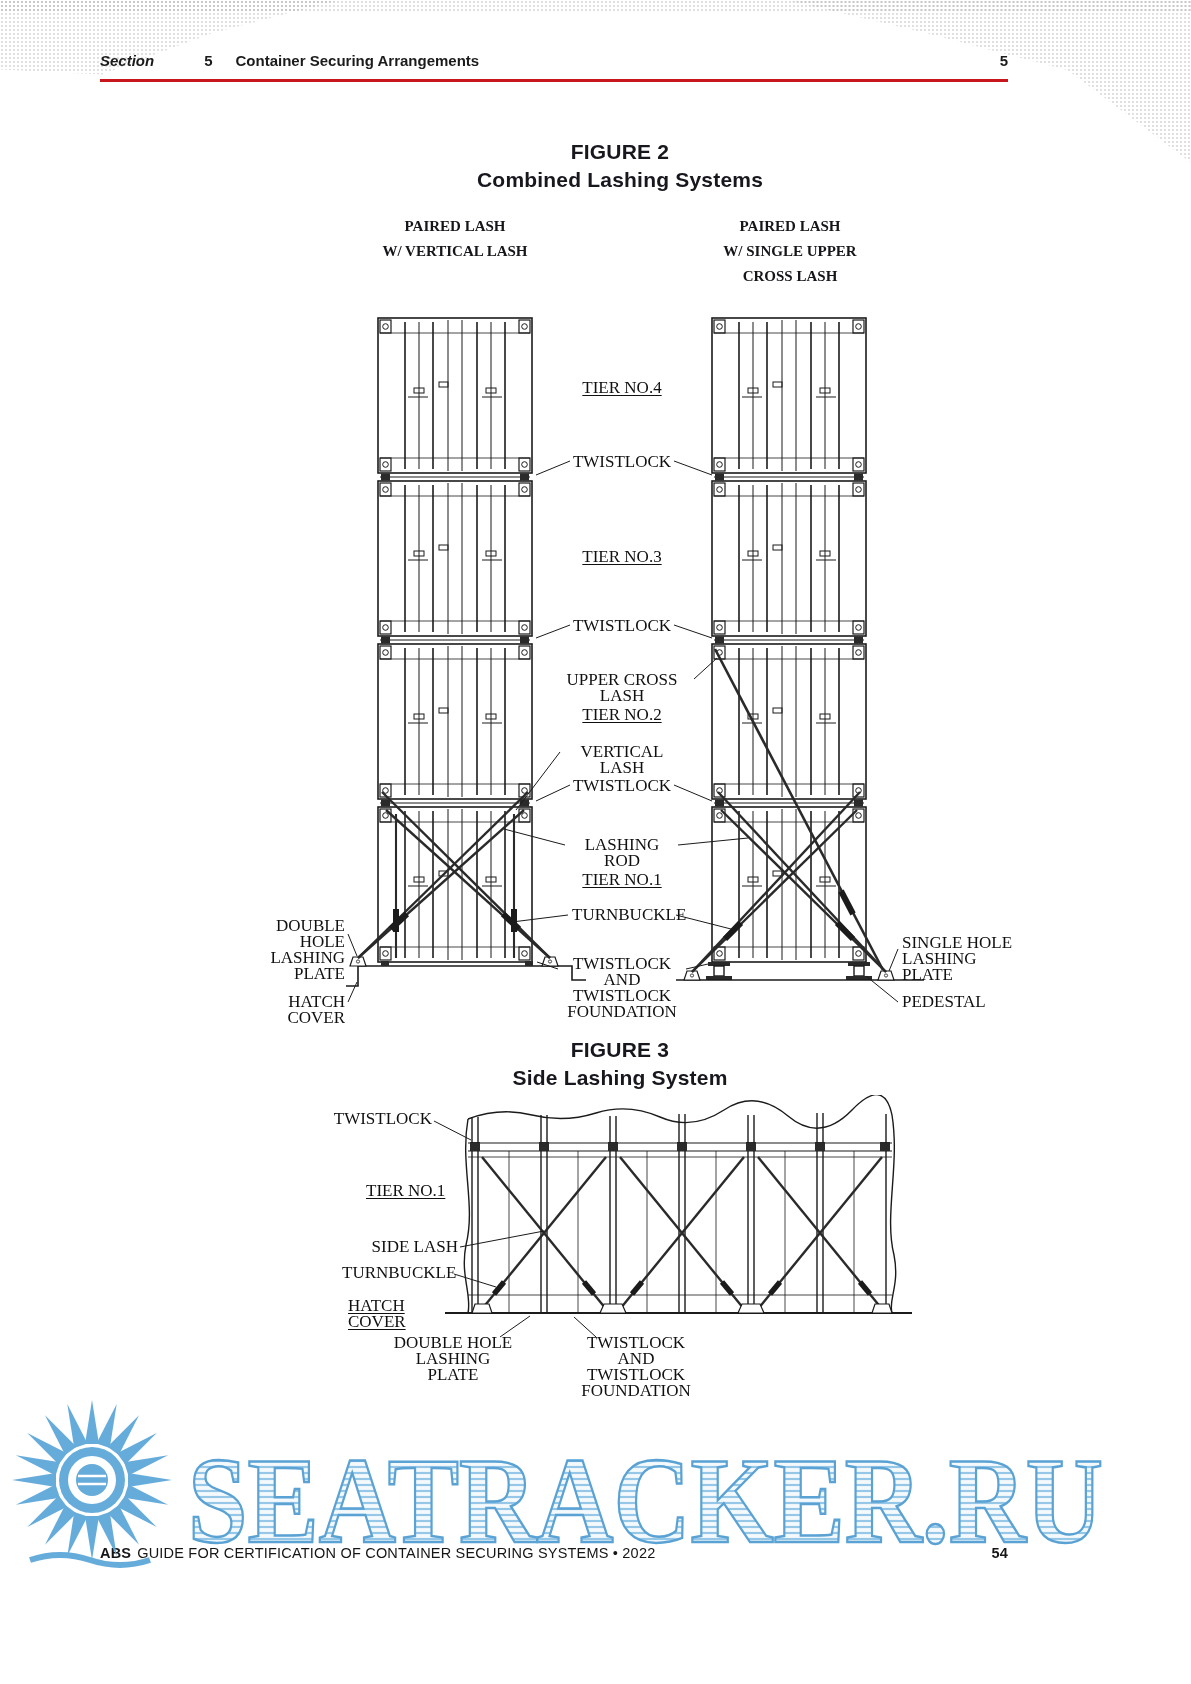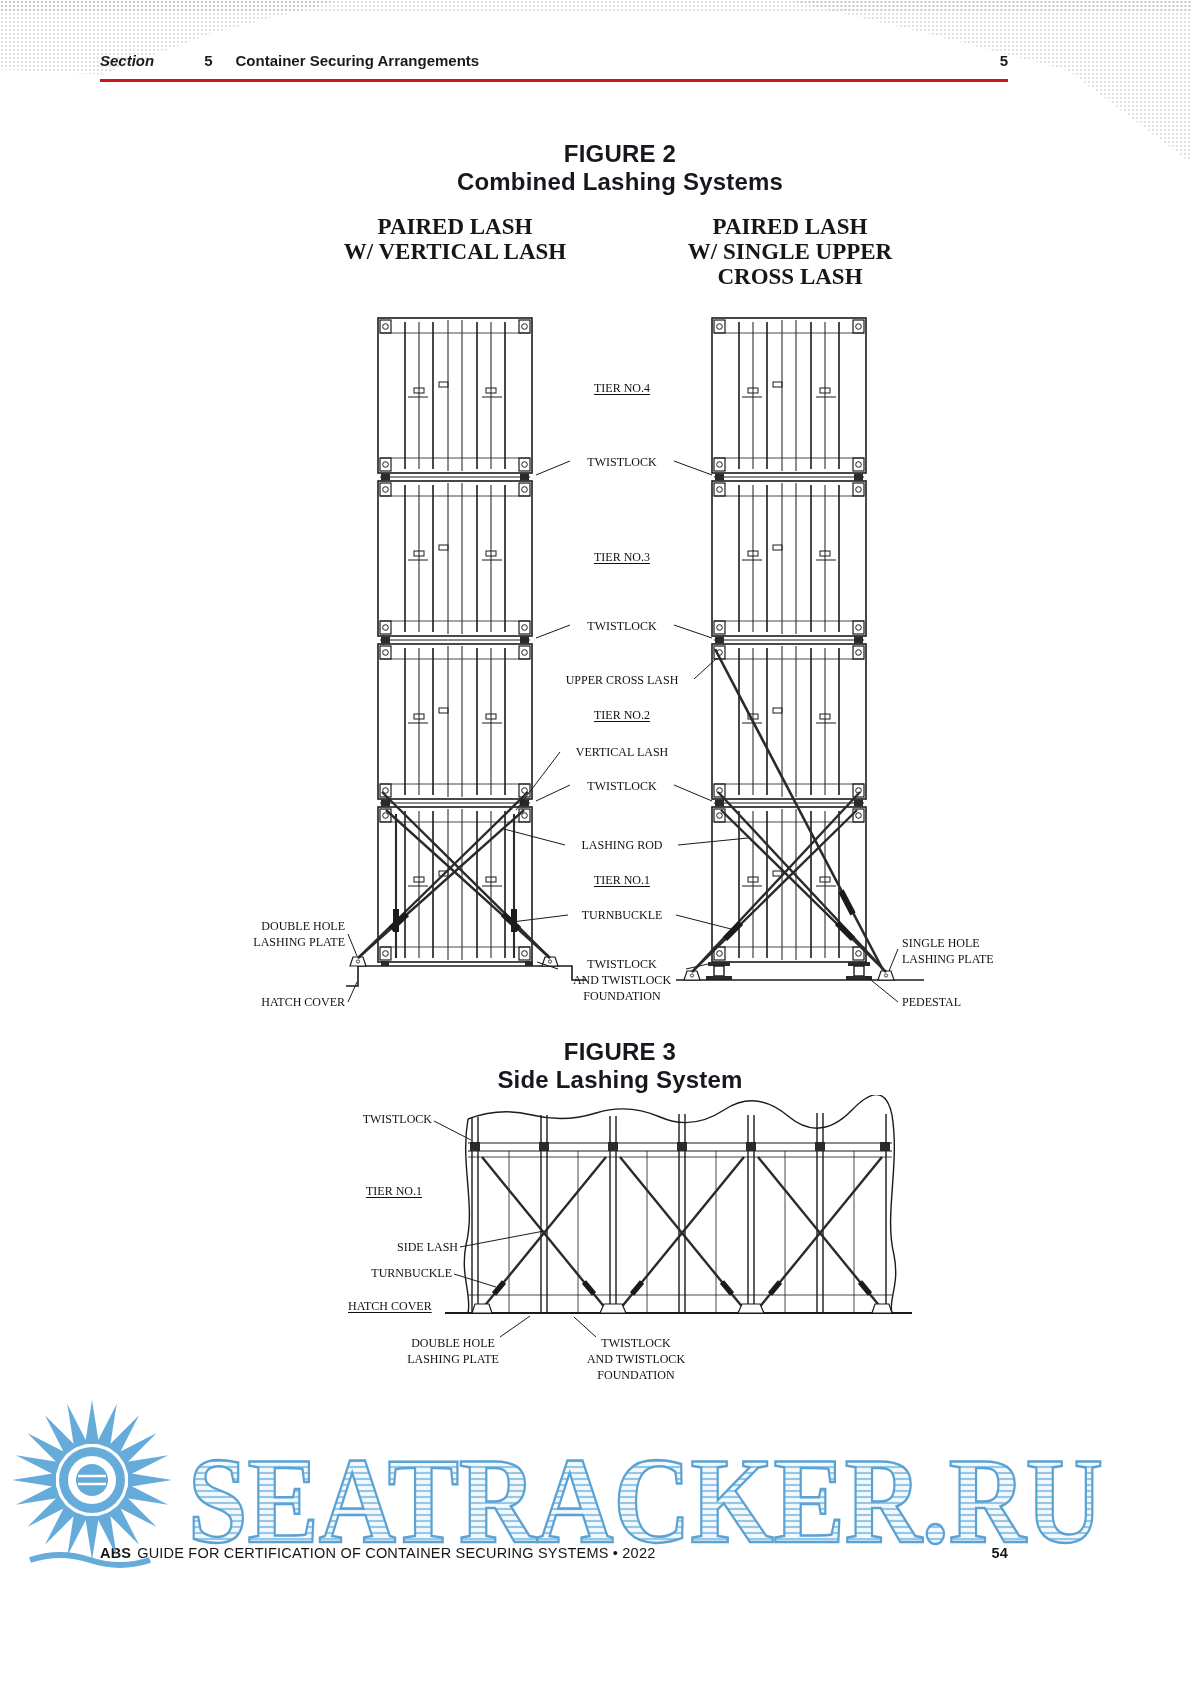--- a/index.html
+++ b/index.html
@@ -18,28 +18,28 @@
   
   .hdr { position:absolute; left:100px; top:52px; width:908px; display:flex; align-items:baseline;
          font-weight:700; font-size:15px; color:#1b1b1b; }
   .hdr .sec  { margin-right:50px;font-style:italic; }
   .hdr .num  { margin-right:23px; }
   .hdr .pg   { margin-left:auto; }
   .rule { position:absolute; left:100px; top:79px; width:908px; height:3px; background:#c8161d; }
 
   
   .figtitle { position:absolute; left:50px; width:1140px; text-align:center;
-              font-weight:700; font-size:24px; color:#17171e; letter-spacing:.2px; }
+              font-weight:700; font-size:21px; color:#17171e; letter-spacing:.2px; }
 
   
   .coltitle { position:absolute; font-family:"Liberation Serif", serif; font-weight:700;
-              font-size:23px; line-height:25px; text-align:center; color:#15151a; white-space:pre-line; }
+              font-size:15px; line-height:25px; text-align:center; color:#15151a; white-space:pre-line; }
   .fig { position:absolute; }
   .fig svg { position:absolute; left:0; top:0; }
-  .dlabel { position:absolute; font-family:"Liberation Serif", serif; font-size:12px; line-height:16px;
+  .dlabel { position:absolute; font-family:"Liberation Serif", serif; font-size:17px; line-height:16px;
             color:#101010; white-space:pre-line; }
   .c { text-align:center; } .r { text-align:right; }
   .ul { text-decoration:underline; text-underline-offset:2px; }
 
   
   .footer { position:absolute; left:100px; top:1545px; width:908px; display:flex; align-items:baseline;
             font-size:14.5px; color:#161616; letter-spacing:.2px; }
   .footer .brand { font-weight:700; margin-right:6px; }
   .footer .pg { margin-left:auto; font-weight:700; }
 

